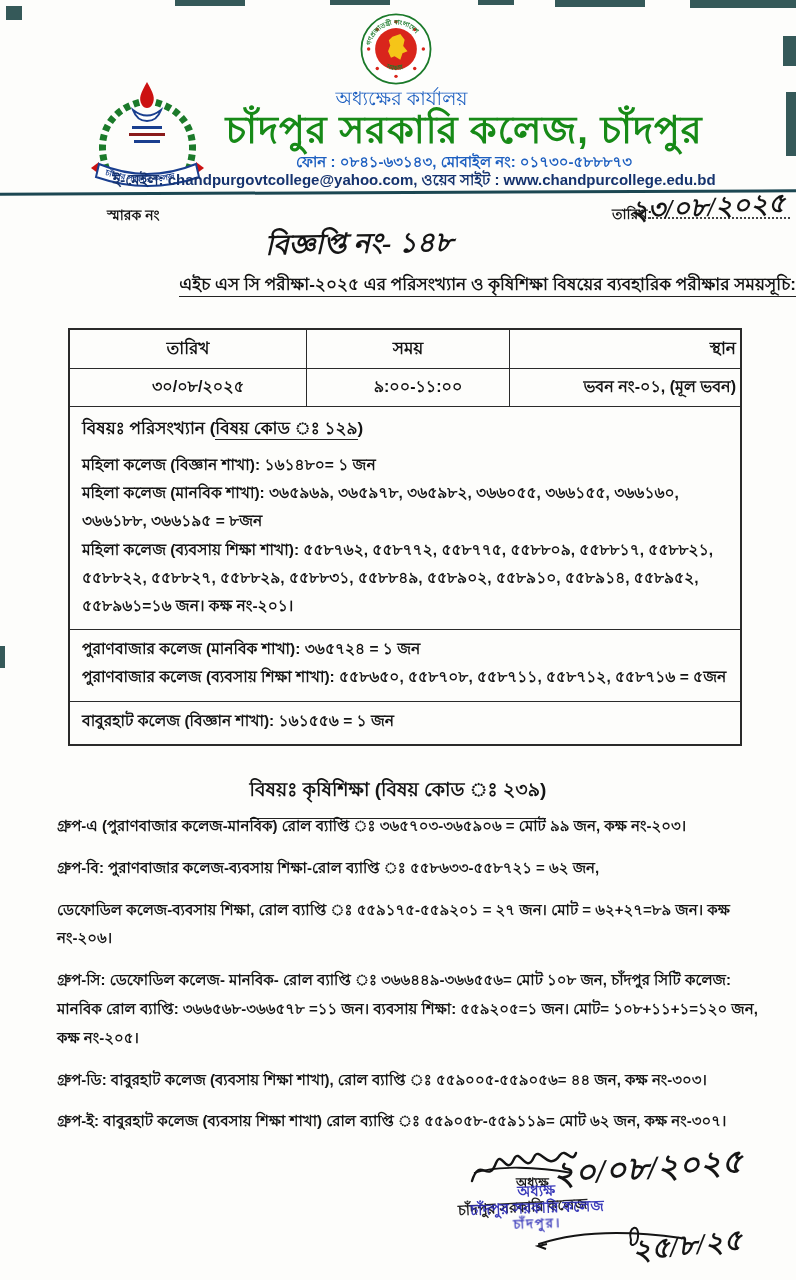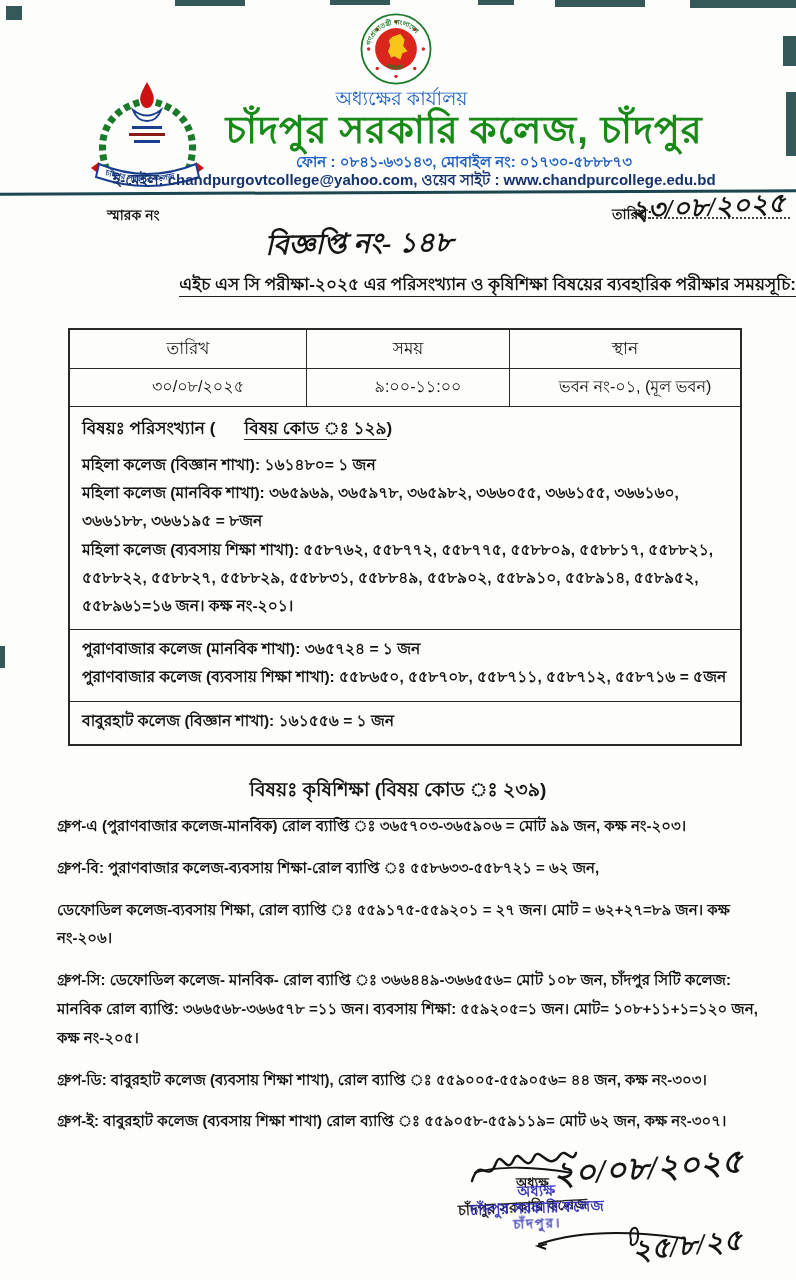--- a/index.html
+++ b/index.html
@@ -19,30 +19,30 @@
   .memo{left:75px;top:204px;font-size:14px;font-weight:700;margin-left:32px;}
   .date-label{left:612px;top:203px;font-size:14px;font-weight:700;}
   .date-dots{left:648px;top:200px;width:142px;height:17px;border-bottom:2px dotted #444;}
   .hand{font-style:italic;font-weight:700;color:#151515;font-family:"Liberation Serif",serif;white-space:nowrap;}
   .date-hand{left:630px;top:186px;font-size:27px;transform:rotate(-3deg);}
   .notice-no{left:265px;top:222px;font-size:28px;transform:rotate(-1deg);}
   .main-heading{left:0;right:0;top:271px;font-size:17px;font-weight:700;text-align:right;}
   .main-heading span{border-bottom:1.5px solid #222;padding-bottom:2px;}
   .sched{left:68px;top:328px;width:670px;border:2px solid #2a2a2a;}
   .trow{display:flex;border-bottom:1.5px solid #2a2a2a;}
-  .tcell{padding:5px 4px;text-align:center;font-weight:400;box-sizing:border-box;}
+  .tcell{padding:5px 4px;text-align:center;font-weight:700;box-sizing:border-box;}
   .tcell.c1{width:237px;border-right:1.5px solid #2a2a2a;}
   .tcell.c2{width:203px;border-right:1.5px solid #2a2a2a;}
-  .tcell.c3{width:230px;}
+  .tcell.c3{width:230px;text-align:right;}
   .thead .tcell{font-size:17px;}
   .tdata .tcell{font-size:16px;padding-left:24px;}
   .sec{padding:5px 12px 9px 12px;font-size:15.5px;font-weight:700;line-height:1.82;border-bottom:1.5px solid #2a2a2a;}
   .sec:last-child{border-bottom:none;}
   .subject-line{font-size:17px;margin:2px 0 6px 0;}
-  .u{border-bottom:1.5px solid #222;padding-bottom:1px;margin-left:29px;}
+  .u{border-bottom:1.5px solid #222;padding-bottom:1px;}
   .total-span{margin-left:38px;}
   .agri-heading{left:0;right:0;top:775px;font-size:19px;font-weight:700;}
   .agri-heading span{border-bottom:1.8px solid #222;padding-bottom:18px;}
   .groups{left:25px;right:22px;top:812px;font-size:15px;font-weight:700;line-height:1.92;margin-left:32px;}
   .groups p{margin:0 0 13px 0;}
   .sig-date{left:553px;top:1142px;font-size:33px;transform:rotate(-4deg);}
   .sig-role{left:516px;top:1173px;font-size:13px;font-weight:700;}
   .stamp-black1{left:458px;top:1196px;font-size:14.5px;font-weight:700;transform:rotate(-3deg);color:#222;}
   .stamp-blue{left:470px;top:1182px;color:#2b2bb5;font-weight:700;transform:rotate(-2deg);text-align:center;line-height:1.15;opacity:.92;}
   .stamp-blue .s1{font-size:15px;}

